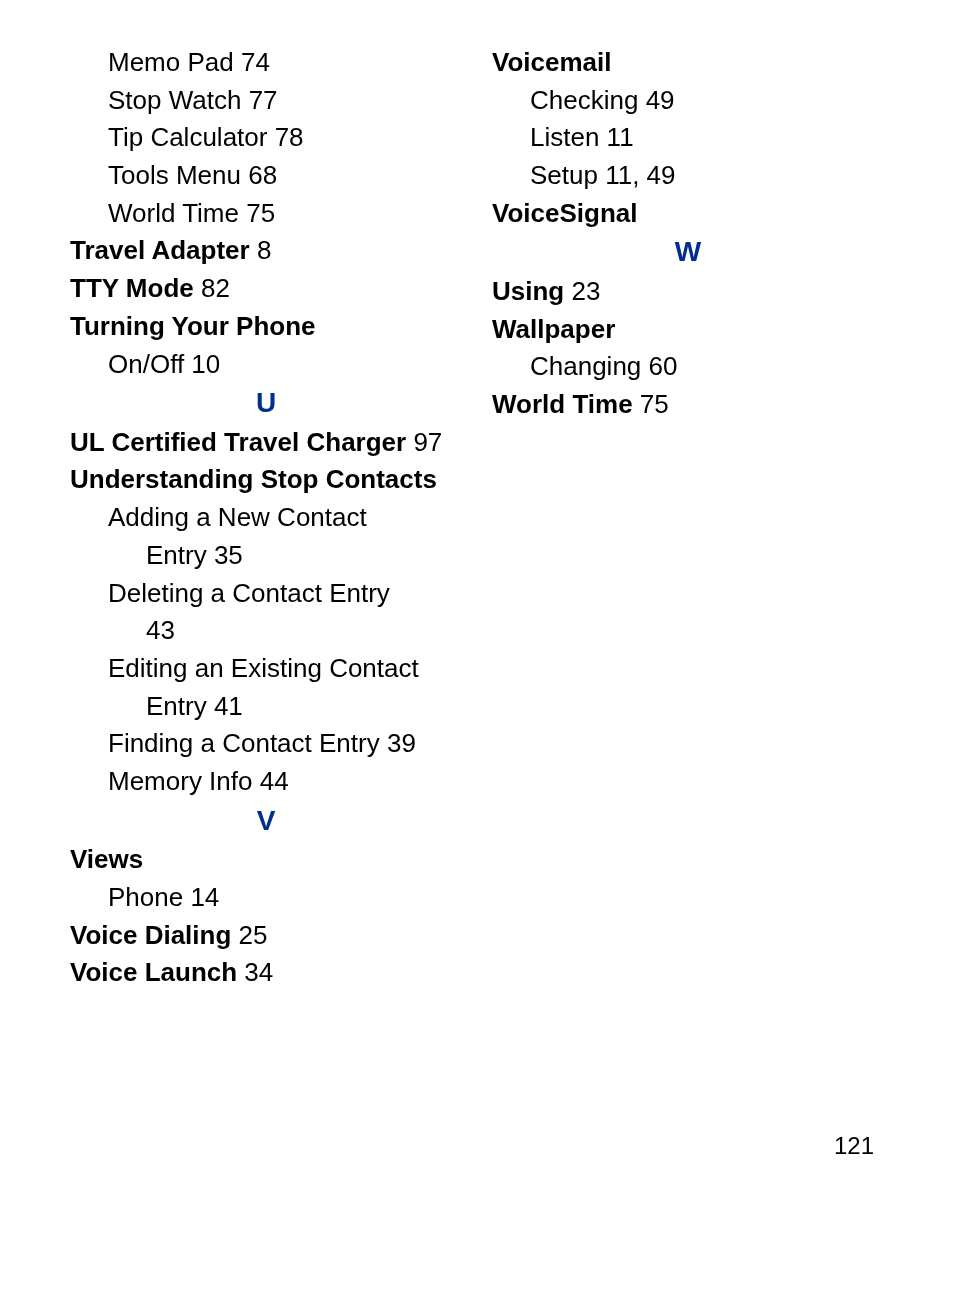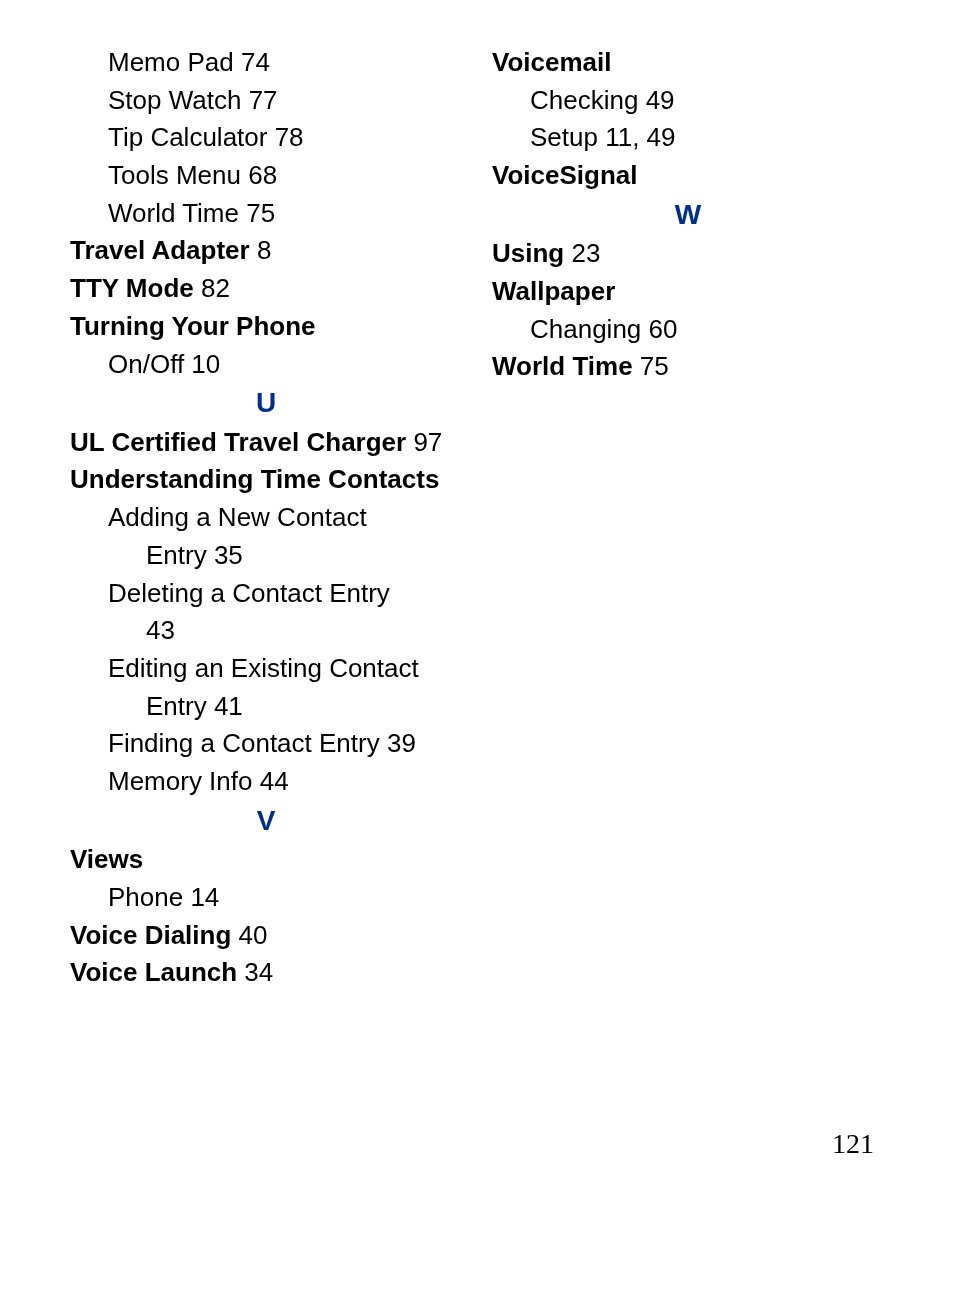--- a/index.html
+++ b/index.html
@@ -38,58 +38,58 @@
   .section-letter {
     color: #002f8f;
     font-weight: 700;
     text-align: center;
     font-size: 28px;
   }
   .pagenum {
     position: absolute;
     bottom: 135px;
     right: 80px;
-    font-size: 28px;
-    font-family: Liberation Serif, serif;
+    font-size: 24px;
   }
 </style>
 </head>
 <body>
 
 <div class="page">
   <div class="col" id="col0">
       <div class="entry-sub1"><span>Memo Pad</span><span class="page-num"> 74</span></div>
       <div class="entry-sub1"><span>Stop Watch</span><span class="page-num"> 77</span></div>
       <div class="entry-sub1"><span>Tip Calculator</span><span class="page-num"> 78</span></div>
       <div class="entry-sub1"><span>Tools Menu</span><span class="page-num"> 68</span></div>
       <div class="entry-sub1"><span>World Time</span><span class="page-num"> 75</span></div>
       <div><span class="entry-top">Travel Adapter</span><span class="page-num"> 8</span></div>
       <div><span class="entry-top">TTY Mode</span><span class="page-num"> 82</span></div>
       <div><span class="entry-top">Turning Your Phone</span></div>
       <div class="entry-sub1"><span>On/Off</span><span class="page-num"> 10</span></div>
       <div class="section-letter">U</div>
       <div><span class="entry-top">UL Certified Travel Charger</span><span class="page-num"> 97</span></div>
-      <div><span class="entry-top">Understanding Time Contacts</span></div>
+      <div><span class="entry-top">Understanding Stop Contacts</span></div>
       <div class="entry-sub1"><span>Adding a New Contact</span></div>
       <div class="entry-sub2"><span>Entry</span><span class="page-num"> 35</span></div>
       <div class="entry-sub1"><span>Deleting a Contact Entry</span></div>
       <div class="entry-sub2"><span></span><span class="page-num">43</span></div>
       <div class="entry-sub1"><span>Editing an Existing Contact</span></div>
       <div class="entry-sub2"><span>Entry</span><span class="page-num"> 41</span></div>
       <div class="entry-sub1"><span>Finding a Contact Entry</span><span class="page-num"> 39</span></div>
       <div class="entry-sub1"><span>Memory Info</span><span class="page-num"> 44</span></div>
       <div class="section-letter">V</div>
       <div><span class="entry-top">Views</span></div>
       <div class="entry-sub1"><span>Phone</span><span class="page-num"> 14</span></div>
-      <div><span class="entry-top">Voice Dialing</span><span class="page-num"> 40</span></div>
+      <div><span class="entry-top">Voice Dialing</span><span class="page-num"> 25</span></div>
       <div><span class="entry-top">Voice Launch</span><span class="page-num"> 34</span></div>
     </div>
   <div class="col" id="col1">
       <div><span class="entry-top">Voicemail</span></div>
       <div class="entry-sub1"><span>Checking</span><span class="page-num"> 49</span></div>
+      <div class="entry-sub1"><span>Listen</span><span class="page-num"> 11</span></div>
       <div class="entry-sub1"><span>Setup</span><span class="page-num"> 11, 49</span></div>
       <div><span class="entry-top">VoiceSignal</span></div>
       <div class="section-letter">W</div>
       <div><span class="entry-top">Using</span><span class="page-num"> 23</span></div>
       <div><span class="entry-top">Wallpaper</span></div>
       <div class="entry-sub1"><span>Changing</span><span class="page-num"> 60</span></div>
       <div><span class="entry-top">World Time</span><span class="page-num"> 75</span></div>
     </div>
 </div>
 

